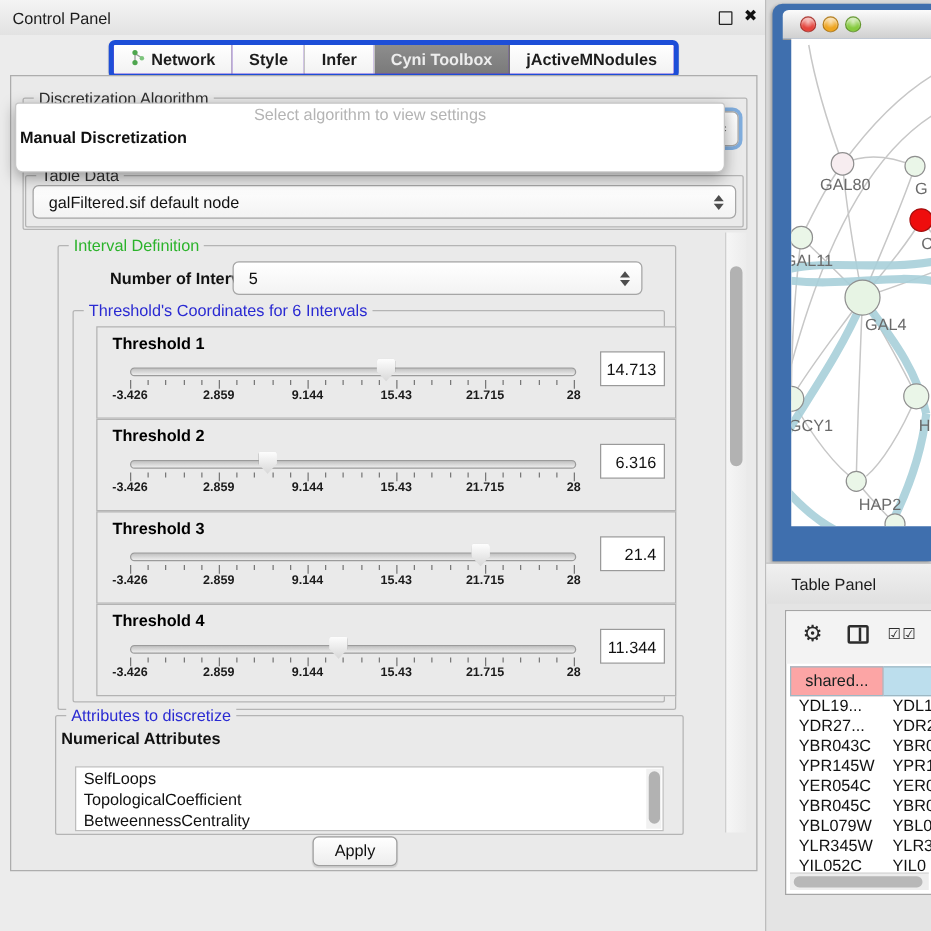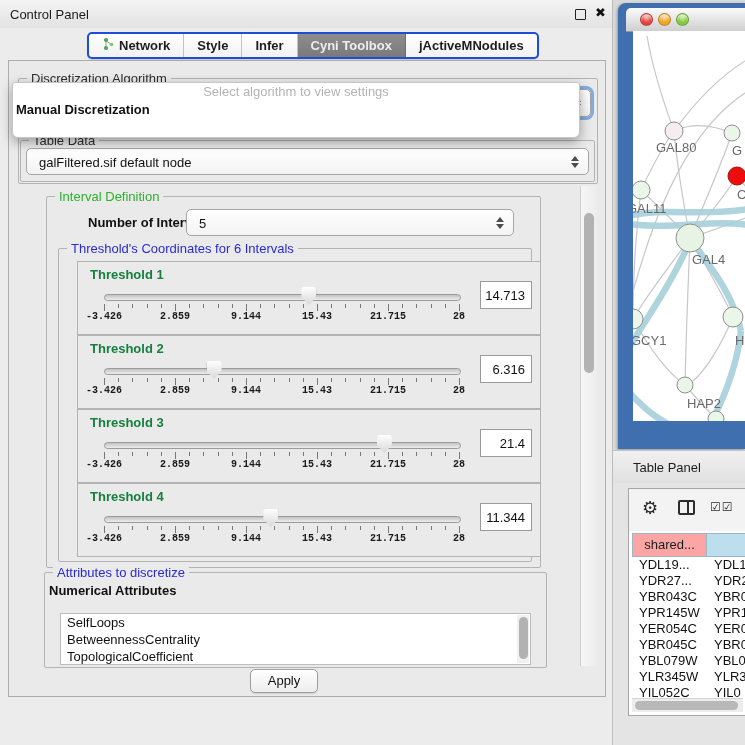--- a/index.html
+++ b/index.html
@@ -7,21 +7,21 @@
   .screen{position:absolute;inset:0;}
 
   
   .cpanel{position:absolute;left:0;top:0;width:612px;height:745px;background:#ececec;border-right:1px solid #bdbdbd;}
   .cp-titlebar{position:absolute;left:0;top:0;width:612px;height:28px;background:linear-gradient(#f4f4f4,#e2e2e2);}
   .cp-title{position:absolute;left:10px;top:7px;font-size:13px;color:#1c1c1c;}
   .float-btn{position:absolute;right:26px;top:9px;width:9px;height:9px;border:1.6px solid #222;border-radius:1px;background:transparent;}
   .close-btn{position:absolute;right:6px;top:5px;font-size:13px;font-weight:bold;color:#111;}
 
   
-  .segbar{position:absolute;display:inline-flex;border:2px solid #1d4ed8;border-radius:5px;overflow:hidden;background:#6d28d9;box-shadow:0 1px 1px rgba(0,0,0,.15);}
+  .segbar{position:absolute;display:inline-flex;border:4px solid #1d4ed8;border-radius:5px;overflow:hidden;background:#6d28d9;box-shadow:0 1px 1px rgba(0,0,0,.15);}
   .seg{display:flex;align-items:center;gap:5px;padding:0 13px;height:23px;font-size:13px;font-weight:bold;color:#1d1d1d;background:linear-gradient(#ffffff,#f2f2f2);border-right:1px solid #c3c3c3;white-space:nowrap;}
   .seg:last-child{border-right:none;}
   .seg.selected{background:linear-gradient(#8d8d8d,#7a7a7a);color:#ededed;border-right-color:#6f6f6f;}
   #topTabs{left:87px;top:32px;}
   #bottomTabs{left:144px;top:703px;}
 
   .content{position:absolute;left:8px;top:60px;width:596px;height:635px;border:1px solid #adadad;background:#eaeaea;}
 
   
   .group{position:absolute;border:1px solid #b4b4b4;border-radius:2px;}
@@ -45,27 +45,27 @@
   .popup .phead{text-align:center;color:#b4b4b4;padding-left:0;}
   .popup .pbold{font-weight:bold;}
 
   
   .scrollpane{position:absolute;left:14px;top:186px;width:583px;height:480px;background:#eaeaea;}
   .vsb-track{position:absolute;right:0;top:0;width:16px;height:480px;background:linear-gradient(90deg,#f6f6f6,#ececec);border-left:1px solid #cfcfcf;}
   .vsb-thumb{position:absolute;left:2.5px;top:27px;width:10px;height:160px;border-radius:6px;background:#b2b2b2;}
 
   
   .tpanel{position:absolute;left:18px;width:462px;height:72px;border:1px solid #b3b3b3;background:#eaeaea;}
-  .tlabel{position:absolute;left:12px;top:5px;font-size:13px;font-weight:bold;color:#15803d;}
+  .tlabel{position:absolute;left:12px;top:5px;font-size:13px;font-weight:bold;color:#000000;}
   .track{position:absolute;left:26px;top:32px;width:355px;height:5px;border:1px solid #9b9b9b;border-radius:4px;background:linear-gradient(#c2c2c2,#ededed);}
   .thumb{position:absolute;top:25px;width:15px;height:18px;background:linear-gradient(#fefefe,#d8d8d8);clip-path:polygon(10% 0,90% 0,100% 12%,100% 55%,50% 100%,0 55%,0 12%);filter:drop-shadow(0 0 1px #777);}
   .tick{position:absolute;width:1px;background:#787878;top:0;}
   .ticks{position:absolute;left:26px;top:42px;width:355px;height:7px;}
   .ticklabels{position:absolute;left:26px;top:49px;width:355px;height:12px;}
-  .ticklabel{position:absolute;transform:translateX(-50%);font-size:10px;font-weight:bold;color:#1a1a1a;white-space:nowrap;font-family:Liberation Mono, monospace;}
+  .ticklabel{position:absolute;transform:translateX(-50%);font-size:10px;font-weight:bold;color:#1a1a1a;white-space:nowrap;}
   .valbox{position:absolute;left:402px;top:19px;width:52px;height:28px;background:#fff;border:1px solid #9a9a9a;font-size:13px;color:#111;text-align:right;line-height:28px;padding-right:6px;box-sizing:border-box;}
 
   
   .attrlabel{position:absolute;font-size:13px;font-weight:bold;color:#111;}
   .attrlist{position:absolute;background:#fff;border:1px solid #bdbdbd;overflow:hidden;}
   .attritem{font-size:13px;line-height:17px;padding-left:6px;color:#111;white-space:nowrap;}
   .list-sb{position:absolute;right:1px;top:1px;width:12px;height:48px;background:#f1f1f1;}
   .list-sb i{position:absolute;left:1.5px;top:2px;width:9px;height:42px;border-radius:5px;background:#b2b2b2;}
 
   .applybtn{position:absolute;left:250px;top:669px;width:66px;height:22px;background:linear-gradient(#ffffff,#ededed);border:1px solid #9e9e9e;border-radius:5px;font-size:13px;color:#111;text-align:center;line-height:21px;box-shadow:0 1px 1px rgba(0,0,0,.12);}
@@ -350,22 +350,22 @@
           </div>
         </div>
     </div>
 
     <div class="group" style="left:44px;top:572px;width:501px;height:94px;">
       <span class="gtitle blue">Attributes to discretize</span>
       <span class="attrlabel" style="left:4px;top:10px;">Numerical Attributes</span>
       <div class="attrlist" style="left:15px;top:40px;width:469px;height:50px;">
         <div id="attrItems">
             <div class="attritem">SelfLoops</div>
+            <div class="attritem">TopologicalCoefficient</div>
             <div class="attritem">BetweennessCentrality</div>
-            <div class="attritem">TopologicalCoefficient</div>
           </div>
         <div class="list-sb">
             <i></i>
           </div>
       </div>
     </div>
 
     <div class="applybtn">Apply</div>
 
   </div>

